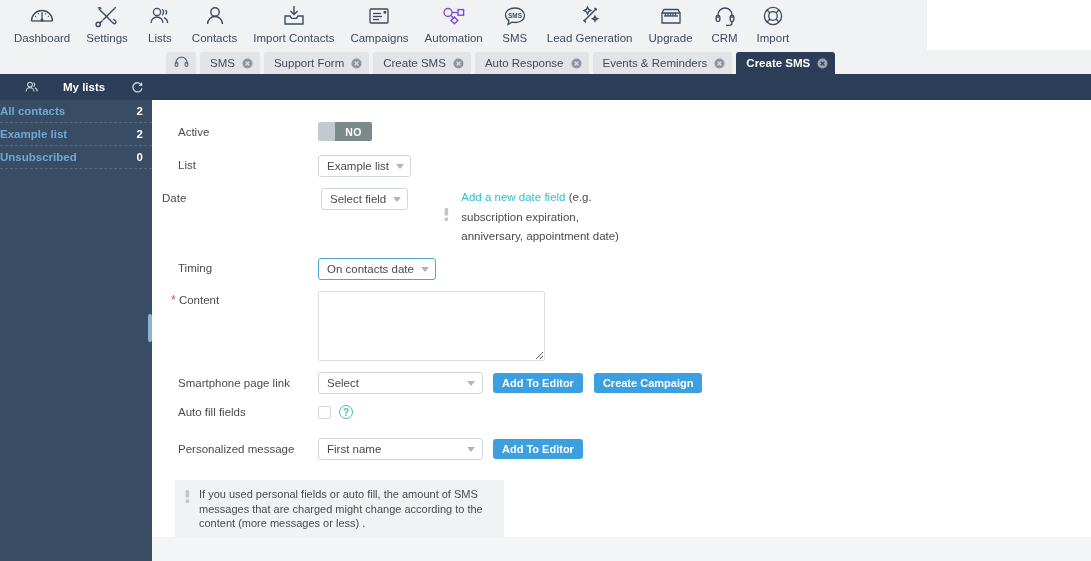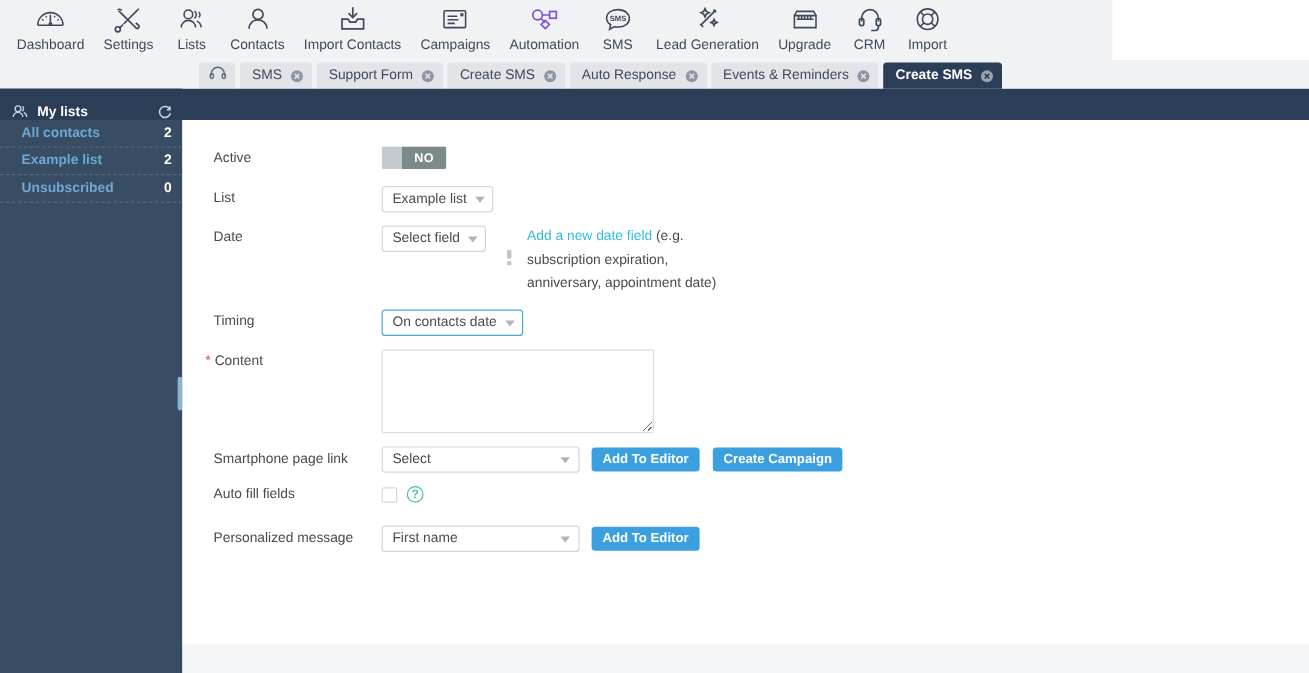--- a/index.html
+++ b/index.html
@@ -73,30 +73,30 @@
     background: #2b3d57;
   }
 
   
   .sidebar {
     position: absolute; left: 0; top: 74px; width: 152px; height: 487px;
     background: #384c63;
   }
   .sb-head {
     height: 26px; background: #2b3d57;
-    display: flex; align-items: flex-end; padding: 0 8px 0 9px;
+    display: flex; align-items: center; padding: 0 8px 0 24px; gap: 17px;
   }
   .sb-head-ico { margin-right: 6px; display: flex; align-items: center; }
   .sb-head-title {
     font-size: 11.5px; color: #ffffff; font-weight: bold; flex: 1;
   }
   .sb-refresh { cursor: pointer; display: flex; align-items: center; }
   .sb-item {
     height: 23px; display: flex; align-items: center;
-    padding: 0 9px 0 18px;
+    padding: 0 9px 0 0;
     border-bottom: 1px dashed #56697e;
     cursor: pointer;
   }
   .sb-item .sb-lbl {
     flex: 1; font-size: 11.5px; color: #6fa8d4; font-weight: bold;
   }
   .sb-item .sb-cnt {
     font-size: 11.5px; color: #ffffff; font-weight: bold;
   }
 
@@ -529,21 +529,21 @@
     </div>
 
     <div class="row" style="left:26px; top:55px;">
       <div class="lbl">List</div>
       <div class="sel">
         <span>Example list</span>
         <span class="caret"></span>
       </div>
     </div>
 
-    <div class="row" style="left:26px; top:88px;">
+    <div class="row" style="left:10px; top:88px;gap:19px;">
       <div class="lbl">Date</div>
       <div class="sel">
         <span>Select field</span>
         <span class="caret"></span>
       </div>
       <div style="display:flex; align-items:flex-start; margin-left:14px;">
         <div class="bulb" style="margin-top:18px;">
           <svg width="7" height="15" viewBox="0 0 7 15">
             <rect x="1.6" y="0" width="3.6" height="7.6" rx="1.2" fill="#c2c6ca"></rect>
             <rect x="1.6" y="9.6" width="3.6" height="3.4" rx="1.1" fill="#c2c6ca"></rect>
@@ -597,15 +597,24 @@
     <div class="row" style="left:26px; top:338px; align-items:center;">
       <div class="lbl" style="padding-top:0;">Personalized message</div>
       <div class="sel xwide">
         <span>First name</span>
         <span class="caret"></span>
       </div>
       <button class="btn" style="margin-left:10px;">Add To Editor</button>
     </div>
   </div>
 
+  <div class="noticebox">
+    <div class="bulb" style="padding-top:3px;">
+      <svg width="7" height="15" viewBox="0 0 7 15">
+        <rect x="1.6" y="0" width="3.6" height="7.6" rx="1.2" fill="#c2c6ca"></rect>
+        <rect x="1.6" y="9.6" width="3.6" height="3.4" rx="1.1" fill="#c2c6ca"></rect>
+      </svg>
+    </div>
+    <div class="ntxt">If you used personal fields or auto fill, the amount of SMS messages that are charged might change according to the content (more messages or less) .</div>
+  </div>
 
   <div class="footerstrip"></div>
 </div>
 
 </body></html>

